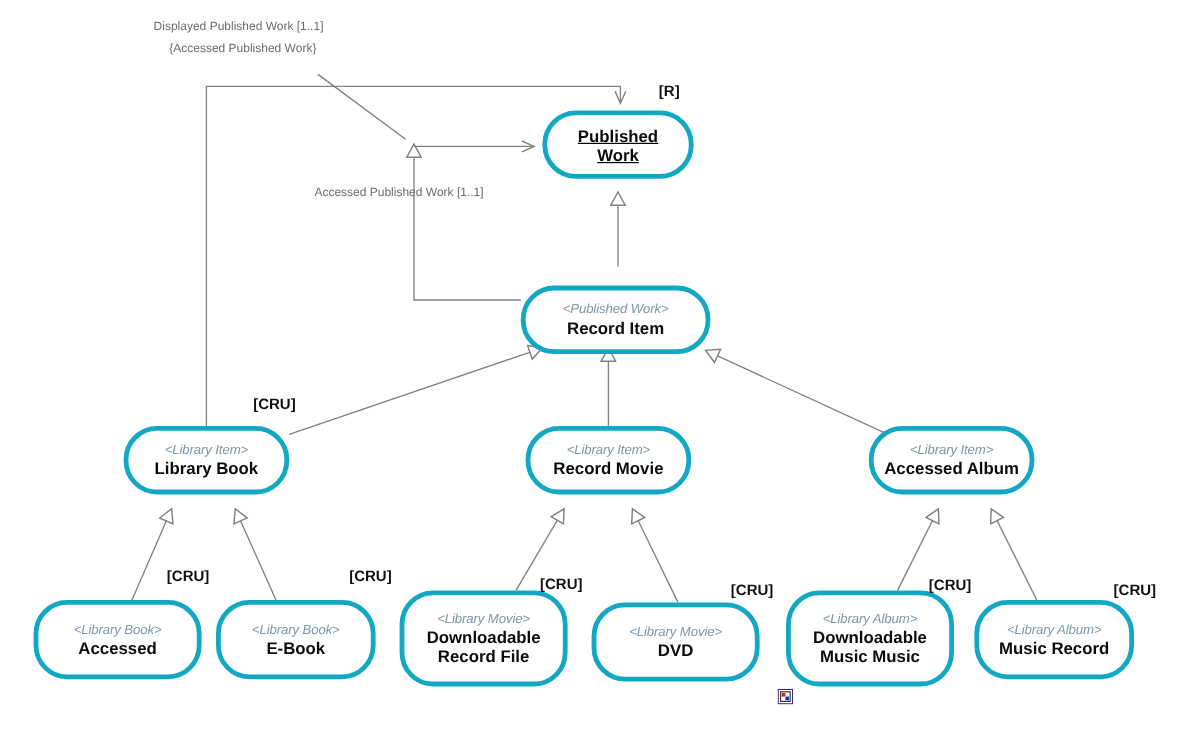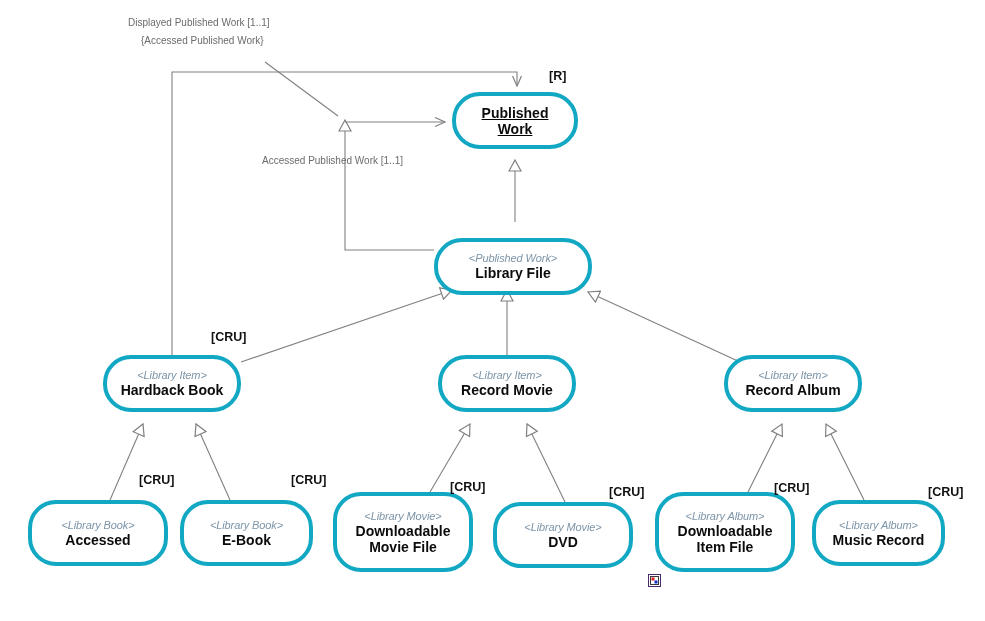--- a/index.html
+++ b/index.html
@@ -146,61 +146,61 @@
     </g>
   </svg>
 
   <div class="node no-stereo" id="node-published-work" style="left: 452px; top: 92px; width: 126px; height: 57px; text-decoration: underline;">
 
     <div class="nname">Published Work</div>
   </div>
 
   <div class="node" id="node-library-item" style="left: 434px; top: 222px; width: 158px; height: 57px; margin-top: 16px;">
     <div class="stereo">&lt;Published Work&gt;</div>
-    <div class="nname">Library File</div>
+    <div class="nname">Record Item</div>
   </div>
 
   <div class="node" id="node-library-book" style="left: 103px; top: 355px; width: 138px; height: 57px;">
     <div class="stereo">&lt;Library Item&gt;</div>
-    <div class="nname">Hardback Book</div>
+    <div class="nname">Library Book</div>
   </div>
 
   <div class="node" id="node-library-movie" style="left: 438px; top: 355px; width: 138px; height: 57px;">
     <div class="stereo">&lt;Library Item&gt;</div>
     <div class="nname">Record Movie</div>
   </div>
 
   <div class="node" id="node-library-album" style="left: 724px; top: 355px; width: 138px; height: 57px;">
     <div class="stereo">&lt;Library Item&gt;</div>
-    <div class="nname">Record Album</div>
+    <div class="nname">Accessed Album</div>
   </div>
 
   <div class="node" id="node-hardback" style="left: 28px; top: 500px; width: 140px; height: 66px;">
     <div class="stereo">&lt;Library Book&gt;</div>
     <div class="nname">Accessed</div>
   </div>
 
   <div class="node" id="node-e-book" style="left: 180px; top: 500px; width: 133px; height: 66px;">
     <div class="stereo">&lt;Library Book&gt;</div>
     <div class="nname">E-Book</div>
   </div>
 
   <div class="node" id="node-downloadable-movie-file" style="left: 333px; top: 492px; width: 140px; height: 80px;">
     <div class="stereo">&lt;Library Movie&gt;</div>
-    <div class="nname">Downloadable Movie File</div>
+    <div class="nname">Downloadable Record File</div>
   </div>
 
   <div class="node" id="node-dvd" style="left: 493px; top: 502px; width: 140px; height: 66px;">
     <div class="stereo">&lt;Library Movie&gt;</div>
     <div class="nname">DVD</div>
   </div>
 
   <div class="node" id="node-downloadable-music-file" style="left: 655px; top: 492px; width: 140px; height: 80px;">
     <div class="stereo">&lt;Library Album&gt;</div>
-    <div class="nname">Downloadable Item File</div>
+    <div class="nname">Downloadable Music Music</div>
   </div>
 
   <div class="node" id="node-music-record" style="left: 812px; top: 500px; width: 133px; height: 66px;">
     <div class="stereo">&lt;Library Album&gt;</div>
     <div class="nname">Music Record</div>
   </div>
 
   <div class="lbl" id="lbl-displayed-1" style="left:128px; top:14px;">Displayed Published Work [1..1]</div>
   <div class="lbl" id="lbl-displayed-2" style="left:141px; top:32px;">{Accessed Published Work}</div>
   <div class="lbl" id="lbl-accessed" style="left:262px; top:152px;">Accessed Published Work [1..1]</div>

